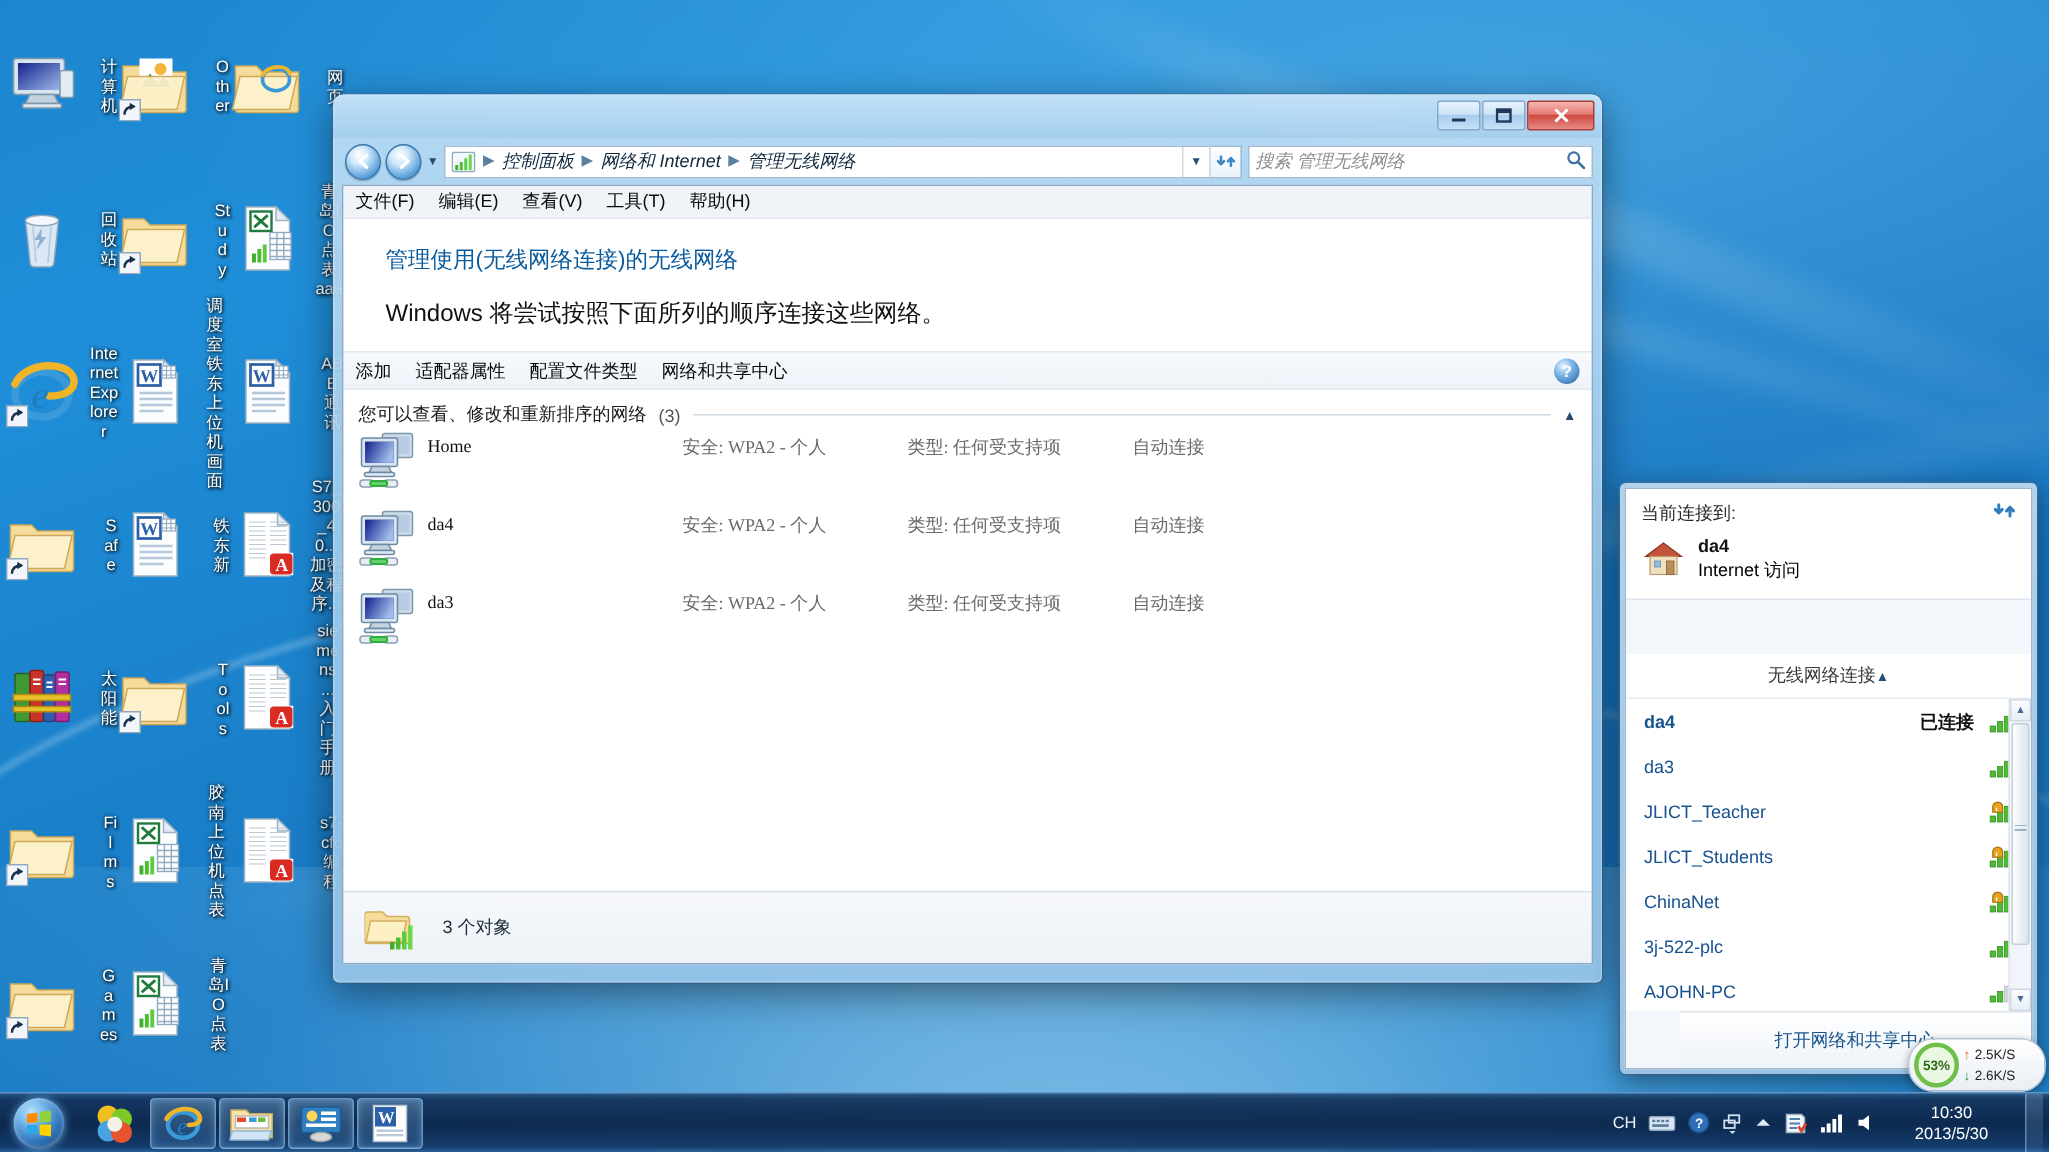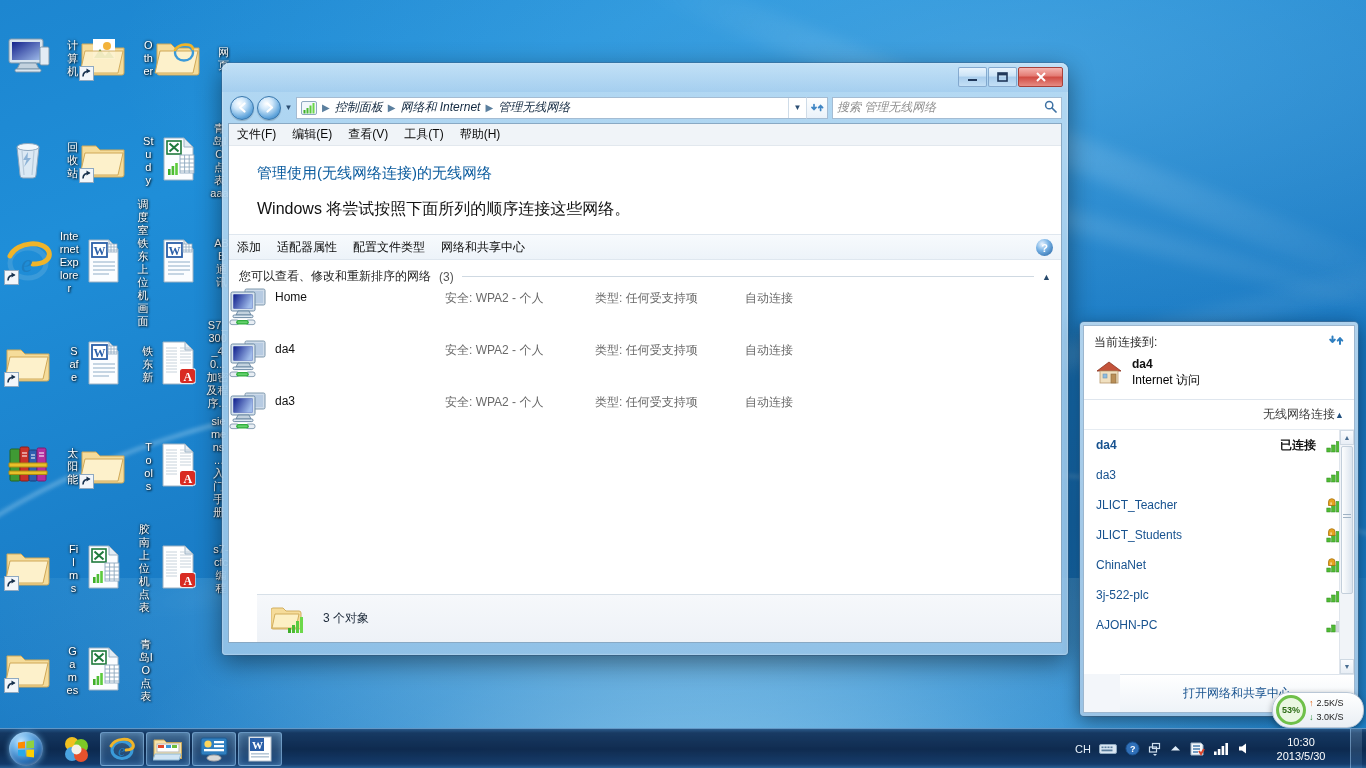--- a/index.html
+++ b/index.html
@@ -197,33 +197,35 @@
     padding: 8px 10px 0 10px;
     font-size: 12px; color: #1a1a1a;
   }
   #grouphdr .line { flex: 1; height: 1px; background: #cfd9e2; }
   #grouphdr .chev { color: #27496b; font-size: 9px; }
   #grouphdr .count { color: #555; }
 
   .netrow {
     display: flex; align-items: flex-start;
     height: 52px;
+    padding-left: 10px;
     cursor: default;
+    font-family: Liberation Serif, serif;
   }
   .netrow .icon { width: 46px; height: 44px; position: relative; flex: none; margin-top: 2px; }
   .netrow .name { width: 170px; font-size: 12px; color: #111; padding-top: 5px; }
   .netrow .sec  { width: 150px; font-size: 12px; color: #6a6a6a; padding-top: 5px; }
   .netrow .type { width: 150px; font-size: 12px; color: #6a6a6a; padding-top: 5px; }
   .netrow .auto { width: 110px; font-size: 12px; color: #6a6a6a; padding-top: 5px; text-align: left; }
 
   #statusbar {
     height: 48px;
     border-top: 1px solid #d7e0e8;
     background: linear-gradient(180deg,#f6f8fb 0%,#eef2f7 100%);
-    display: flex; align-items: center; padding-left: 14px; gap: 14px; margin-left: 28px;
+    display: flex; align-items: center; padding-left: 14px; gap: 14px;
   }
   #statusbar .sicon { width: 38px; height: 34px; position: relative; }
   #statusbar .stext { font-size: 12px; color: #1d2a3a; }
 
   
   #flyout {
     position: absolute; left: 1080px; top: 322px;
     width: 278px; height: 394px;
     border-radius: 4px;
     background: linear-gradient(180deg, rgba(185,216,240,0.94), rgba(160,198,230,0.94));
@@ -244,23 +246,24 @@
   }
   #fly-cur .t { font-size: 12px; color: #2a2a2a; margin-bottom: 6px; }
   #fly-cur .refresh { position: absolute; right: 10px; top: 7px; color: #2f7fc0; font-size: 13px; cursor: default; }
   #fly-cur .row { display: flex; align-items: center; gap: 8px; }
   #fly-cur .house { width: 30px; height: 28px; position: relative; flex: none; }
   #fly-cur .nm { font-size: 12px; font-weight: bold; color: #111; }
   #fly-cur .sub { font-size: 12px; color: #000000; margin-top: 1px; }
 
   #fly-sect {
     background: #fff;
-    padding: 6px 10px; display: flex; align-items: center; justify-content: flex-end;
+    padding: 6px 10px; display: flex; align-items: center; justify-content: center;
     font-size: 12px; color: #3a3a3a;
     border-bottom: 1px solid #e6ecf2;
+    margin-top: 36px;
   }
   #fly-sect .chev { color: #1f4e7d; font-size: 9px; }
 
   #fly-list { flex: 1; background: #fff; overflow: hidden; position: relative; }
   .flyrow {
     height: 30px; display: flex; align-items: center;
     padding: 0 8px 0 12px; gap: 6px;
     font-size: 12px; cursor: default;
   }
   .flyrow .ssid { flex: 1; color: #17528f; }
@@ -1011,21 +1014,21 @@
 
   <div id="netspeed">
     <div class="ring">53%</div>
     <div class="rates">
       <div class="r">
         <span class="up">↑</span>
         <span>2.5K/S</span>
       </div>
       <div class="r">
         <span class="dn">↓</span>
-        <span>3.0K/S</span>
+        <span>2.6K/S</span>
       </div>
     </div>
   </div>
 
   <div id="taskbar">
     <div id="startorb">
       <div class="orb">
         <svg width="34" height="34" viewBox="0 0 34 34" style="position:absolute;left:0;top:0">
           <g transform="translate(9,9)">
             <path d="M0,1.6 L7,0.6 L7,7.2 L0,7.6 Z" fill="#ff8a00"></path>

